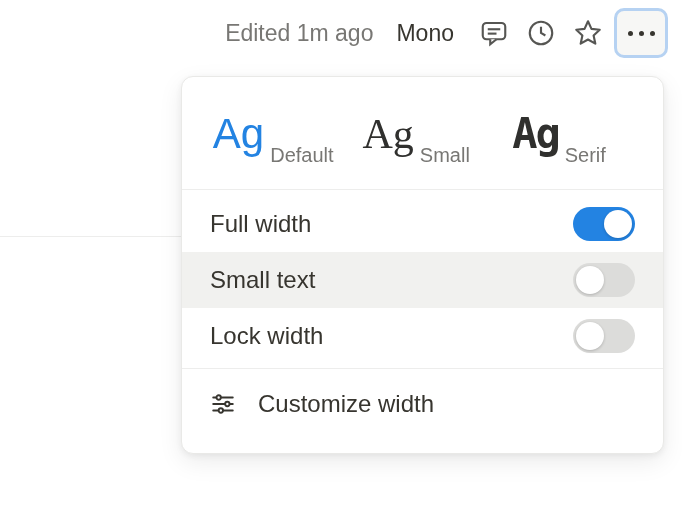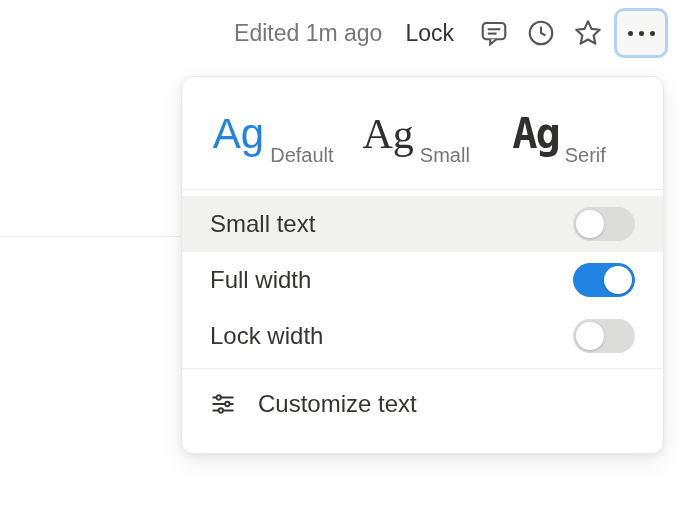--- a/index.html
+++ b/index.html
@@ -147,21 +147,21 @@
     cursor: pointer;
     margin-top: 4px;
   }
   .sliders-icon svg { display: block; }
 </style>
 </head>
 <body>
 
 <div class="toolbar">
   <span class="edit-status">Edited 1m ago</span>
-  <span class="share-label">Lock</span>
+  <span class="share-label">Mono</span>
 
   <div class="toolbar-icon">
     <svg width="30" height="30" viewBox="0 0 24 24" fill="none" stroke="#565653" stroke-width="1.7">
       <rect x="3" y="4" width="18" height="13" rx="3"></rect>
       <path d="M9 17 L9 21 L14 17" fill="#ffffff"></path>
       <line x1="7" y1="9" x2="17" y2="9"></line>
       <line x1="7" y1="12.5" x2="14" y2="12.5"></line>
     </svg>
   </div>
 
@@ -199,30 +199,30 @@
       <span class="font-label">Small</span>
     </div>
     <div class="font-option">
       <span class="font-sample mono">Ag</span>
       <span class="font-label">Serif</span>
     </div>
   </div>
 
   <div class="menu-divider"></div>
 
+  <div class="toggle-row">
+    <span>Full width</span>
+    <div class="toggle on">
+        <div class="knob"></div>
+      </div>
+  </div>
+
   <div class="toggle-row hover">
     <span>Small text</span>
     <div class="toggle">
-        <div class="knob"></div>
-      </div>
-  </div>
-
-  <div class="toggle-row">
-    <span>Full width</span>
-    <div class="toggle on">
         <div class="knob"></div>
       </div>
   </div>
 
   <div class="toggle-row">
     <span>Lock width</span>
     <div class="toggle">
         <div class="knob"></div>
       </div>
   </div>
@@ -233,16 +233,16 @@
     <span class="sliders-icon">
       <svg width="26" height="26" viewBox="0 0 24 24" fill="none" stroke="#37352f" stroke-width="1.8" stroke-linecap="round">
         <line x1="3" y1="6" x2="21" y2="6"></line>
         <line x1="3" y1="12" x2="21" y2="12"></line>
         <line x1="3" y1="18" x2="21" y2="18"></line>
         <circle cx="8" cy="6" r="2" fill="#ffffff"></circle>
         <circle cx="16" cy="12" r="2" fill="#ffffff"></circle>
         <circle cx="10" cy="18" r="2" fill="#ffffff"></circle>
       </svg>
     </span>
-    <span>Customize text</span>
+    <span>Customize width</span>
   </div>
 
 </div>
 
 </body></html>

